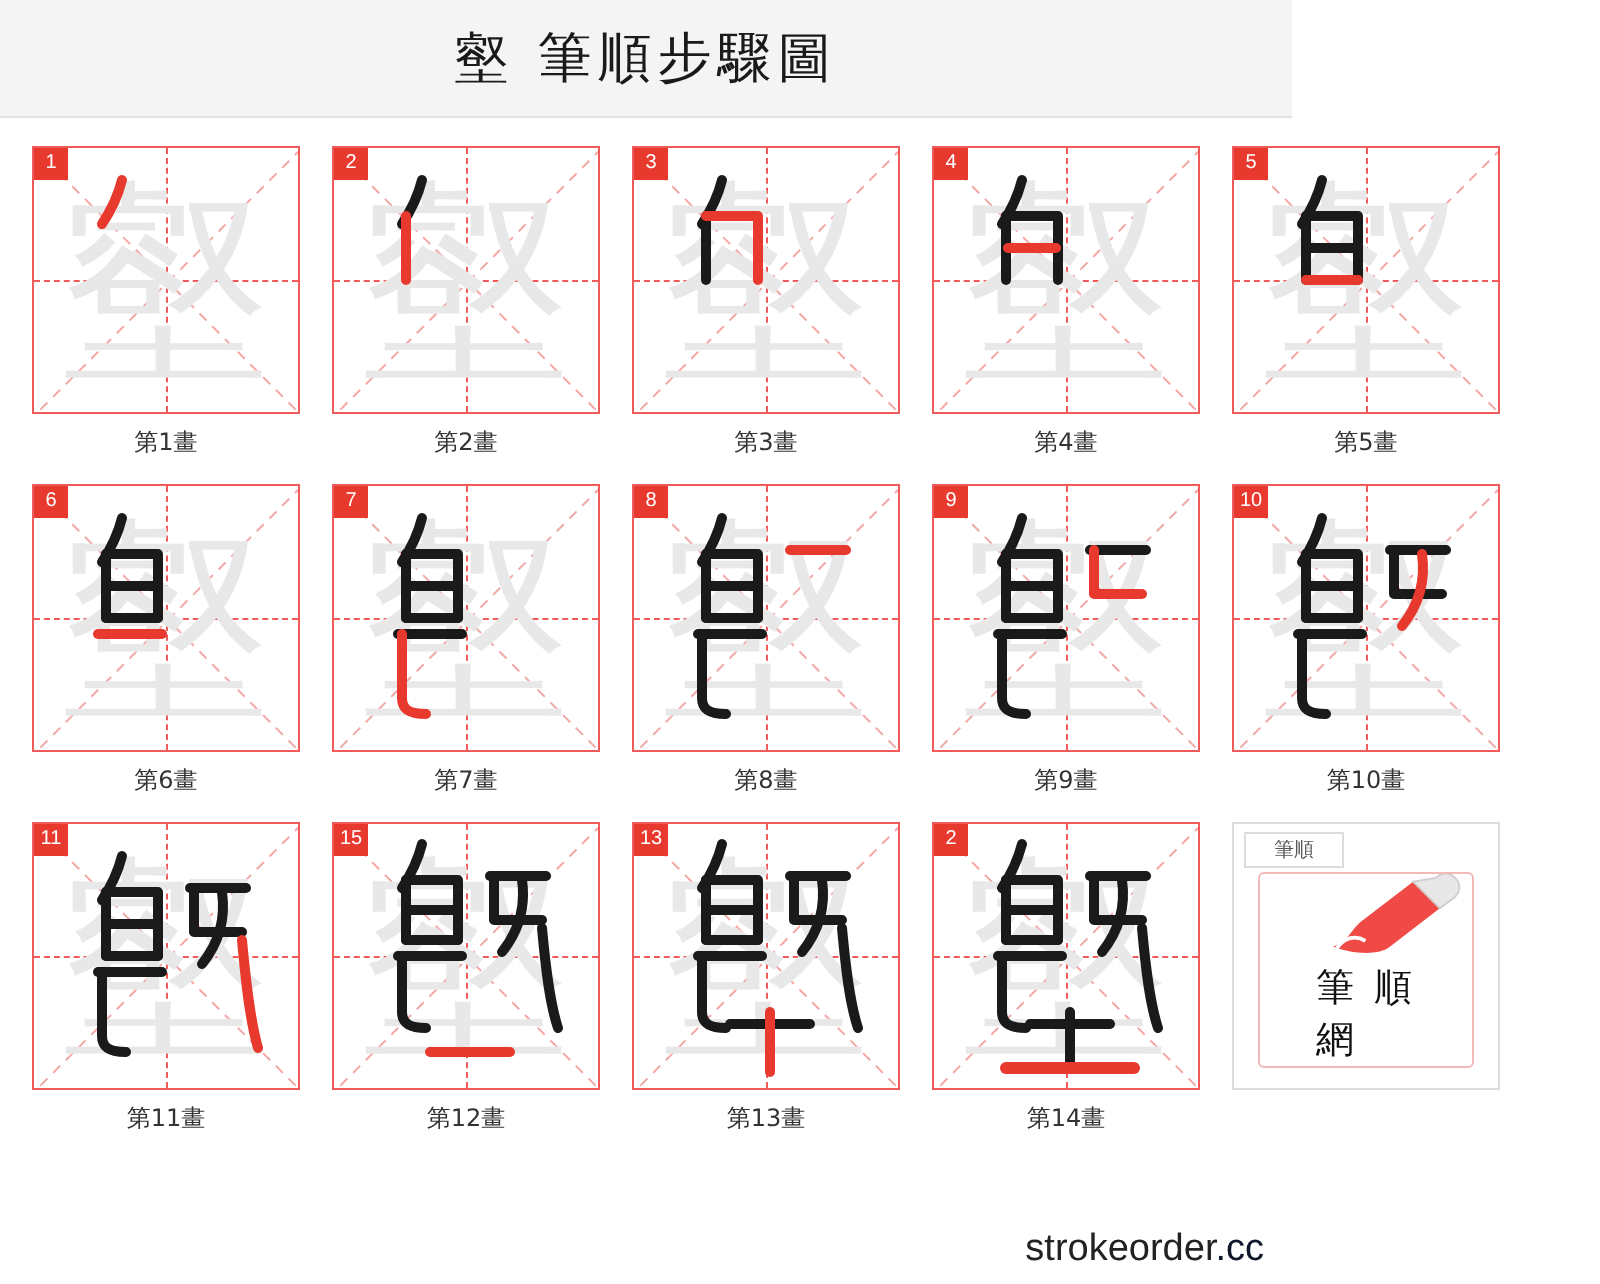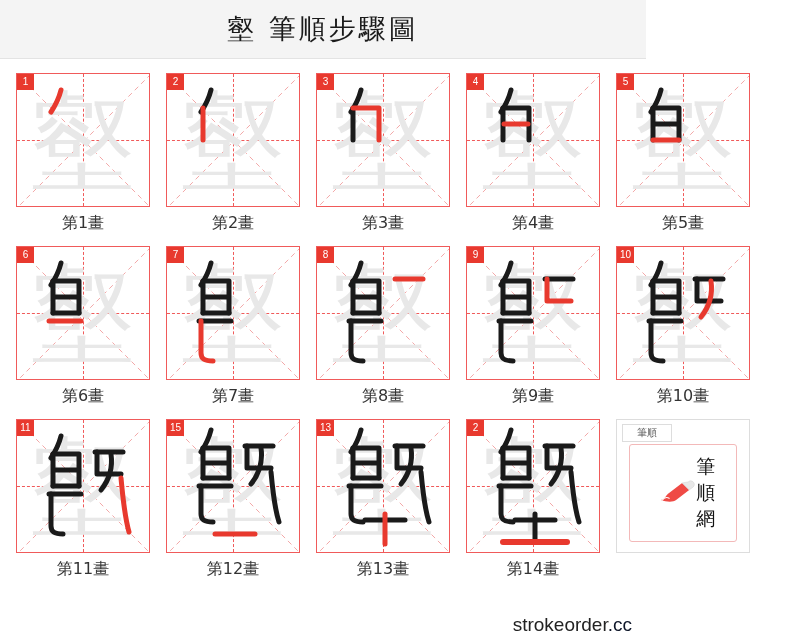--- a/index.html
+++ b/index.html
@@ -101,21 +101,21 @@
     user-select: none;
   }
   .glyph.ghost { color: #e8e8e8; z-index: 1; }
   .clip-wrap {
     position: absolute;
     left: 0; top: 0; right: 0; bottom: 0;
     overflow: hidden;
     z-index: 4;
   }
   .caption {
-    font-size: 16px;
+    font-size: 12px;
     color: #333333;
     margin-top: 6px;
     margin-bottom: 8px;
     font-family: "DejaVu Sans", sans-serif;
   }
   .logo-box {
     position: relative;
     width: 134px;
     height: 134px;
     border: 1px solid #dddddd;
@@ -131,21 +131,21 @@
     padding: 1px 14px;
     font-family: "DejaVu Sans", sans-serif;
     background: #fff;
   }
   .logo-panel {
     position: absolute;
     left: 12px; right: 12px; top: 24px; bottom: 10px;
     border: 1px solid #f3b9b9;
     border-radius: 3px;
     display: flex;
-    flex-direction: row;
+    flex-direction: column;
     align-items: center;
     justify-content: center;
     padding-left: 28px;
   }
   .logo-brush {
     width: 76px;
     height: 44px;
     margin-bottom: 2px;
   }
   .logo-text {

